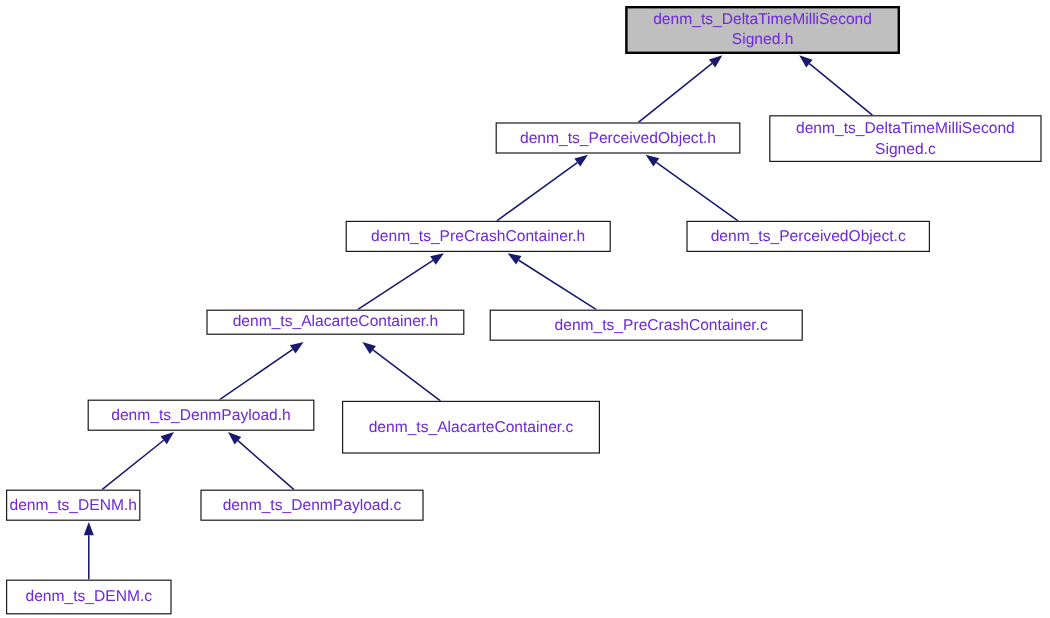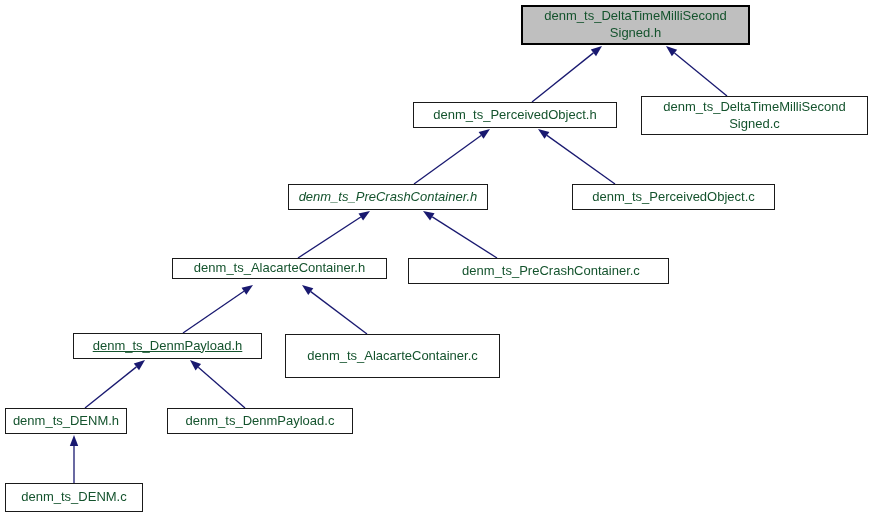--- a/index.html
+++ b/index.html
@@ -27,21 +27,21 @@
     position: absolute;
     box-sizing: border-box;
     background: #ffffff;
     border: 1px solid #1a1a1a;
     display: flex;
     align-items: center;
     justify-content: center;
     text-align: center;
     font-size: 13px;
     line-height: 1.3;
-    color: #14532d;
+    color: #6d28d9;
     white-space: pre-line;
     cursor: pointer;
     z-index: 2;
   }
   .node.highlight {
     background: #bfbfbf;
     border: 2px solid #000000;
     cursor: default;
   }
 </style>
@@ -72,23 +72,23 @@
       <polygon points="190,360 201.04931506849314,364.06849315068496 195.52602739726026,370.3972602739726" fill="#191970"></polygon>
       <line x1="74" y1="483" x2="74" y2="446" stroke="#191970" stroke-width="1.3"></line>
       <polygon points="74,435 78.2,446 69.8,446" fill="#191970"></polygon>
     </svg>
   <div id="nodes">
       <div class="node highlight" style="left: 521px; top: 5px; width: 229px; height: 40px; background: rgb(191, 191, 191);">denm_ts_DeltaTimeMilliSecond
 Signed.h</div>
       <div class="node" style="left: 413px; top: 102px; width: 204px; height: 26px; background: rgb(255, 255, 255);">denm_ts_PerceivedObject.h</div>
       <div class="node" style="left: 641px; top: 96px; width: 227px; height: 39px; background: rgb(255, 255, 255);">denm_ts_DeltaTimeMilliSecond
 Signed.c</div>
-      <div class="node" style="left: 288px; top: 184px; width: 200px; height: 26px; background: rgb(255, 255, 255); font-style: italic;">denm_ts_PreCrashContainer.h</div>
+      <div class="node" style="left: 288px; top: 184px; width: 221px; height: 26px; background: rgb(255, 255, 255);">denm_ts_PreCrashContainer.h</div>
       <div class="node" style="left: 532px; top: 184px; width: 203px; height: 26px; background: rgb(255, 255, 255); margin-left: 40px;">denm_ts_PerceivedObject.c</div>
       <div class="node" style="left: 172px; top: 258px; width: 215px; height: 21px; background: rgb(255, 255, 255); text-align: right;">denm_ts_AlacarteContainer.h</div>
       <div class="node" style="left: 408px; top: 258px; width: 261px; height: 26px; background: rgb(255, 255, 255); padding-left: 25px;">denm_ts_PreCrashContainer.c</div>
-      <div class="node" style="left: 73px; top: 333px; width: 189px; height: 26px; background: rgb(255, 255, 255); text-decoration: underline;">denm_ts_DenmPayload.h</div>
+      <div class="node" style="left: 73px; top: 333px; width: 189px; height: 26px; background: rgb(255, 255, 255);">denm_ts_DenmPayload.h</div>
       <div class="node" style="left: 285px; top: 334px; width: 215px; height: 44px; background: rgb(255, 255, 255);">denm_ts_AlacarteContainer.c</div>
-      <div class="node" style="left: 5px; top: 408px; width: 122px; height: 26px; background: rgb(255, 255, 255);">denm_ts_DENM.h</div>
+      <div class="node" style="left: 5px; top: 408px; width: 112px; height: 26px; background: rgb(255, 255, 255);">denm_ts_DENM.h</div>
       <div class="node" style="left: 167px; top: 408px; width: 186px; height: 26px; background: rgb(255, 255, 255);">denm_ts_DenmPayload.c</div>
       <div class="node" style="left: 5px; top: 483px; width: 138px; height: 29px; background: rgb(255, 255, 255);">denm_ts_DENM.c</div>
     </div>
 </div>
 
 </body></html>

